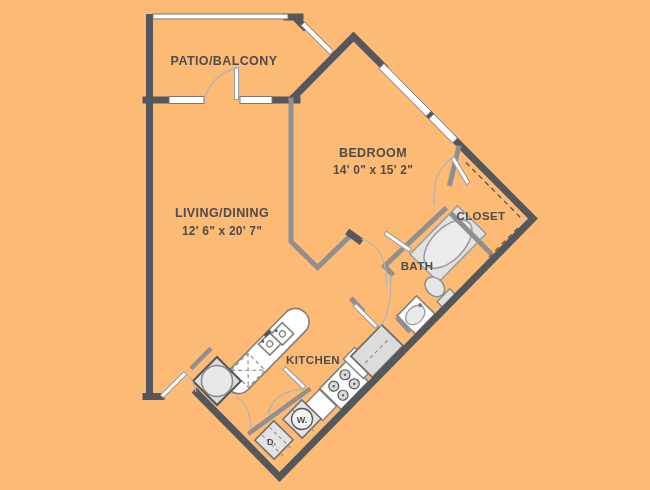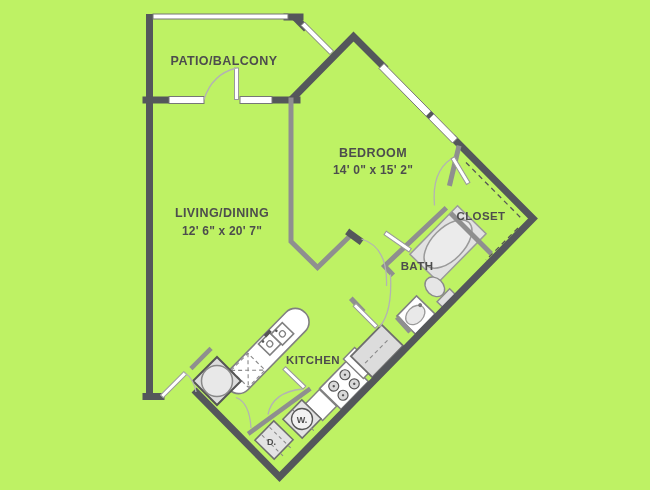--- a/index.html
+++ b/index.html
@@ -1,16 +1,16 @@
 <!DOCTYPE html>
 <html><head>
 <meta charset="utf-8">
 <style>
   html,body{margin:0;padding:0;background:#ffffff;}
-  .stage{position:relative;width:650px;height:490px;background:#bef264;overflow:hidden;
+  .stage{position:relative;width:650px;height:490px;background:#fdba74;overflow:hidden;
          font-family:"Liberation Sans",sans-serif;}
   svg{position:absolute;left:0;top:0;}
   text{font-family:"Liberation Sans",sans-serif;font-weight:bold;fill:#4d4d4d;letter-spacing:.4px;}
   .room-label{font-size:12.5px;}
   .room-dims{font-size:12px;letter-spacing:.2px;}
   .small-label{font-size:11.5px;}
   .tiny-label{font-size:9px;letter-spacing:0;}
   .wall{stroke:#54575b;stroke-width:7;fill:none;stroke-linecap:square;stroke-linejoin:miter;}
   .pwall{stroke:#8f8f8f;stroke-width:5;fill:none;stroke-linecap:square;}
   .pwall-thin{stroke:#8f8f8f;stroke-width:4.5;fill:none;stroke-linecap:square;}

